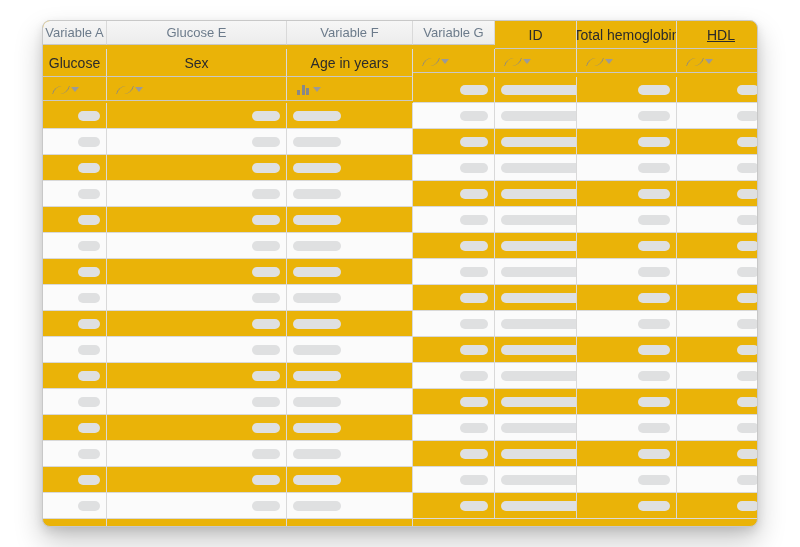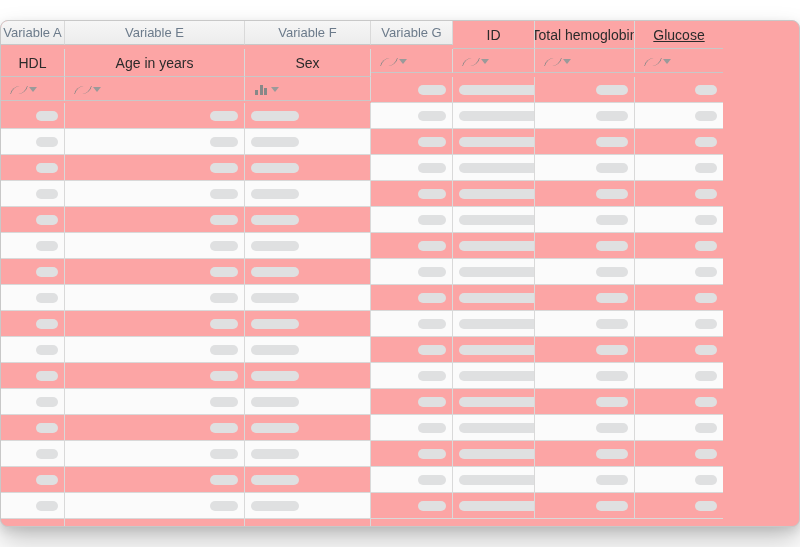--- a/index.html
+++ b/index.html
@@ -7,23 +7,23 @@
   body {
     font-family: -apple-system, "Helvetica Neue", Arial, sans-serif;
     font-size: 14px;
     color: #3a3a3a;
     background: #fff;
     display: flex;
     align-items: center;
     justify-content: center;
   }
   .frame {
-    width: 800px;
+    width: 716px;
     height: 507px;
-    background: #fca5a5;
+    background: #eab308;
     border: 1px solid #c8c8c8;
     border-radius: 8px;
     box-shadow: 0 14px 28px rgba(0,0,0,0.22), 0 4px 10px rgba(0,0,0,0.10);
     overflow: hidden;
     position: relative;
     text-align: right;
   }
   .table {
     display: grid;
     grid-template-columns: 64px 180px 126px 82px 82px 100px 88px;
@@ -97,45 +97,45 @@
   .table > .cell[data-row="data"][data-even="1"] { background:#fbfbfb; }
 </style></head>
 <body>
 
 <div class="frame">
   <div class="table" id="grid">
       <div class="cell h1cell" data-row="h1" style="">
         <span>Variable A</span>
       </div>
       <div class="cell h1cell" data-row="h1" style="">
-        <span>Variable E</span>
+        <span>Glucose E</span>
       </div>
       <div class="cell h1cell" data-row="h1" style="">
         <span>Variable F</span>
       </div>
       <div class="cell h1cell" data-row="h1" style="">
         <span>Variable G</span>
       </div>
       <div class="cell h2cell" data-row="h2">
         <span>ID</span>
       </div>
       <div class="cell h2cell" data-row="h2">
         <span>Total hemoglobin</span>
       </div>
       <div class="cell h2cell" data-row="h2">
+        <span>HDL</span>
+      </div>
+      <div class="cell h2cell" data-row="h2">
         <span>Glucose</span>
       </div>
       <div class="cell h2cell" data-row="h2">
-        <span>HDL</span>
+        <span>Sex</span>
       </div>
       <div class="cell h2cell" data-row="h2">
         <span>Age in years</span>
-      </div>
-      <div class="cell h2cell" data-row="h2">
-        <span>Sex</span>
       </div>
       <div class="cell typecell" data-row="type">
         <span class="type-click">
           <span class="num-icon"></span>
           <span class="chev"></span>
         </span>
       </div>
       <div class="cell typecell" data-row="type">
         <span class="type-click">
           <span class="num-icon"></span>

